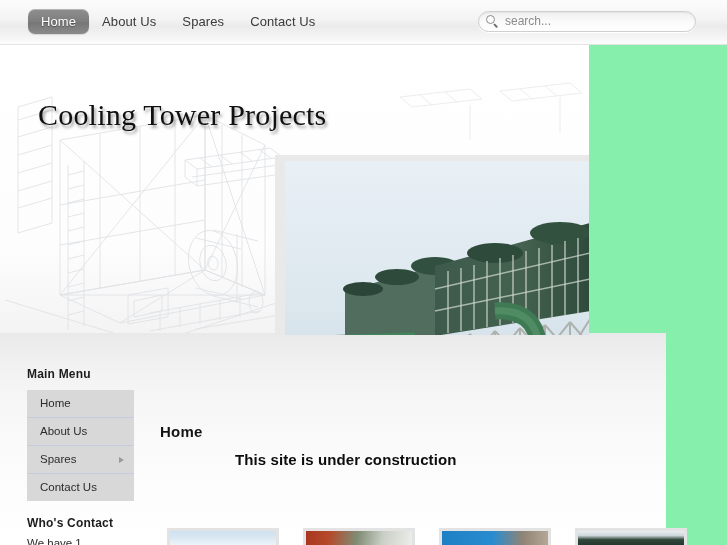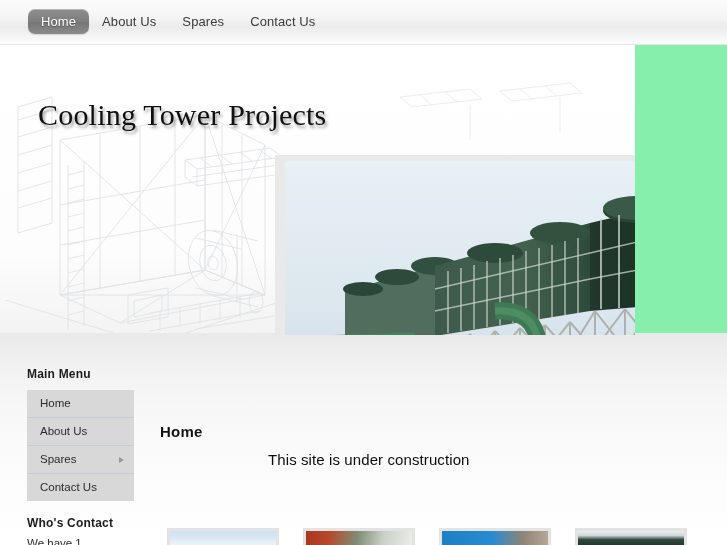--- a/index.html
+++ b/index.html
@@ -72,21 +72,21 @@
   #search-input {
     border:0; outline:0; background:transparent;
     font-family:"Liberation Sans", sans-serif;
     font-size:12px; color:#777; margin-left:6px;
     width:180px; height:17px; line-height:17px;
   }
   #search-input::placeholder { color:#8b8b8b; }
 
   
   #header {
-    position:absolute; top:45px; left:0; width:635px; height:290px;
+    position:absolute; top:45px; left:0; width:589px; height:290px;
     overflow:hidden;
     background:linear-gradient(to bottom,#ffffff 0%,#fdfdfd 70%,#f3f3f3 100%);
   }
   #blueprint { position:absolute; top:0; left:0; width:727px; height:290px; opacity:1; }
 
   #sitetitle {
     position:absolute; top:53px; left:38px;
     font-family:"Liberation Serif", serif;
     font-size:30px; font-weight:400; color:#101010;
     letter-spacing:.2px; white-space:nowrap;
@@ -108,21 +108,21 @@
   }
   #heroimg {
     position:relative;
     width:442px; height:236px;
     overflow:hidden;
     background:#cfd7dc;
   }
 
   
   #body {
-    position:absolute; top:333px; left:0; width:727px; height:212px;
+    position:absolute; top:333px; left:0; width:666px; height:212px;
     background:linear-gradient(to bottom,#e9e9e9 0%,#f1f1f1 14%,#f7f7f7 34%,#fbfbfb 60%,#ffffff 100%);
     padding-left:27px;
   }
 
   
   #sidebar { position:absolute; top:34px; left:27px; width:110px; }
   .modtitle {
     font-size:12px; font-weight:bold; color:#1d1d1d;
     letter-spacing:.2px; margin-bottom:9px; white-space:nowrap;
   }
@@ -151,22 +151,22 @@
   #whosonline .modtitle { margin-bottom:6px; }
   #wo-text { font-size:11.5px; color:#2b2b2b; line-height:14px; }
 
   
   #main { position:absolute; top:90px; left:160px; width:560px; }
   #page-title {
     font-size:15px; font-weight:bold; color:#141414;
     letter-spacing:.2px;
   }
   #construction {
-    margin-top:11px; margin-left:108px;
-    font-size:15px; font-weight:normal; color:#0d0d0d;
+    margin-top:11px; margin-left:75px;
+    font-size:15px; font-weight:bold; color:#0d0d0d;
     letter-spacing:.1px; white-space:nowrap;
   }
 
   
   #thumbs {
     position:absolute; top:528px; left:167px;
     display:flex; gap:24px; z-index:20;
   }
   .thumb {
     width:112px; height:17px;
@@ -184,20 +184,27 @@
 
   <div id="topbar">
 
     <div id="topnav">
       <div class="navitem active">Home</div>
       <div class="navitem">About Us</div>
       <div class="navitem">Spares</div>
       <div class="navitem">Contact Us</div>
     </div>
 
+    <div id="searchbox">
+      <div id="search-icon">
+        <div class="lens"></div>
+          <div class="handle"></div>
+      </div>
+      <input id="search-input" type="text" placeholder="search..." style="">
+    </div>
   </div>
 
   <div id="header">
 
     <svg id="blueprint" viewBox="0 0 727 290" preserveAspectRatio="none">
       <g stroke="#dfe1e4" stroke-width="0.9" fill="none" opacity="0.95">
 
         <path d="M18 62 L18 188 M52 52 L52 178 M18 62 L52 52 M18 188 L52 178"></path>
         <path d="M18 75 L52 65 M18 92 L52 82 M18 110 L52 100 M18 128 L52 118 M18 146 L52 136 M18 163 L52 153"></path>
         <path d="M60 95 L60 250 M205 70 L205 225 M60 95 L205 70 M60 250 L205 225"></path>

